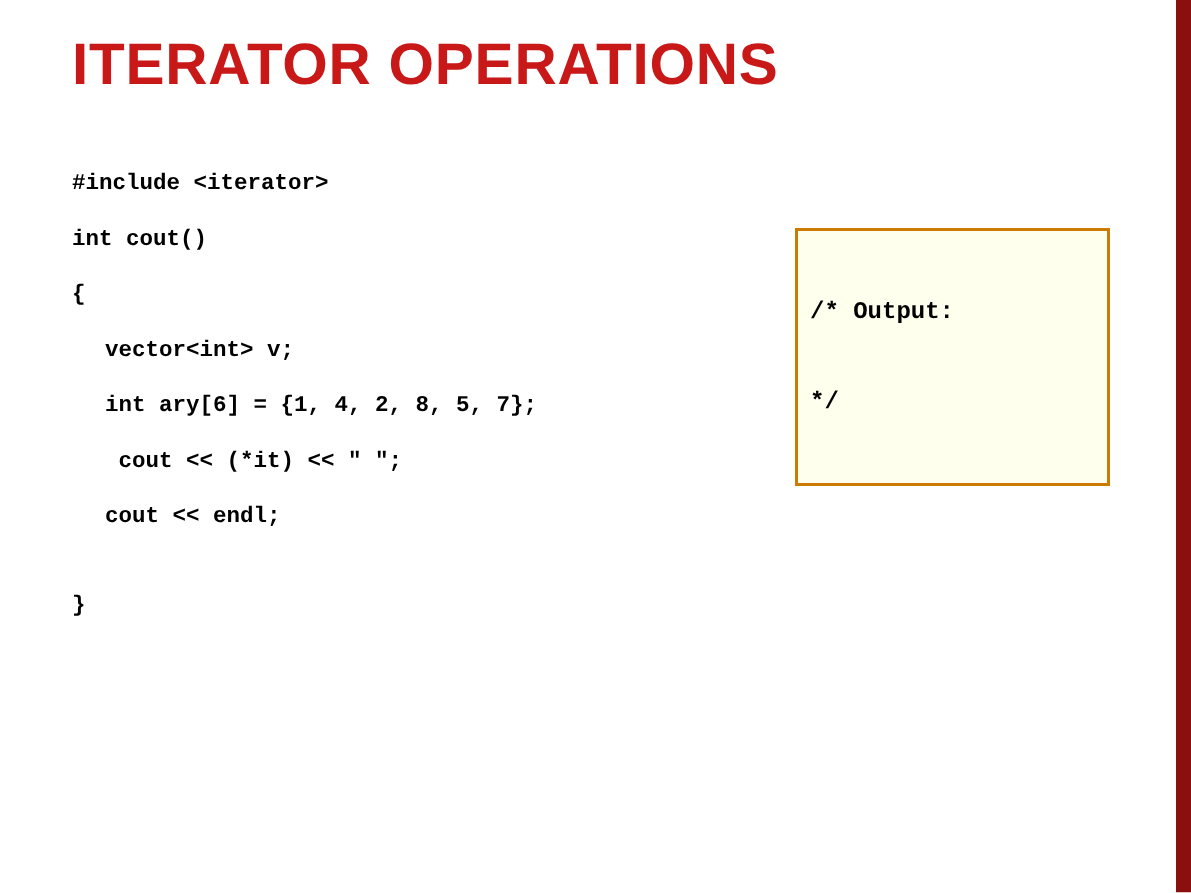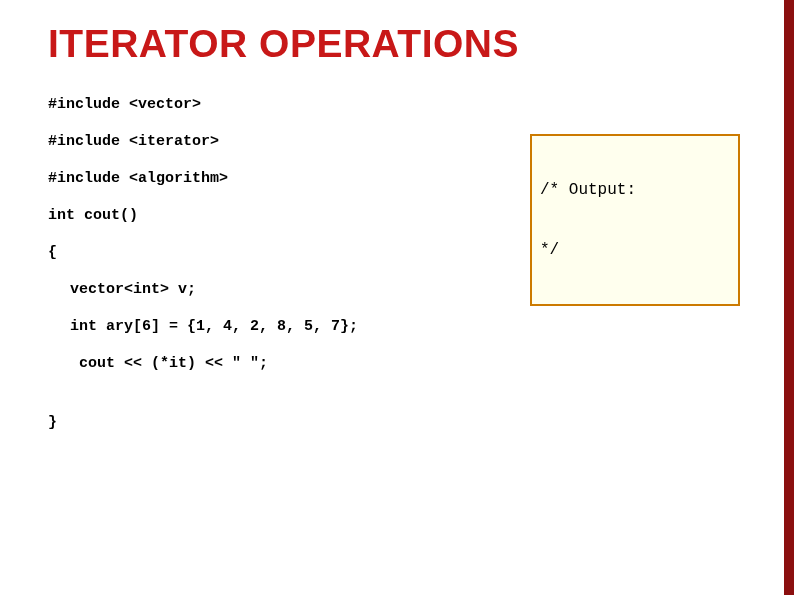--- a/index.html
+++ b/index.html
@@ -20,21 +20,21 @@
   }
   .content {
     padding: 22px 48px 0 48px;
   }
   .title {
     font-family: Arial, Helvetica, sans-serif;
     font-weight: 900;
     font-size: 39px;
     color: #c81818;
     letter-spacing: 0.5px;
-    margin-bottom: 30px;
+    margin-bottom: 48px;
   }
   .code-area {
     position: relative;
   }
   .code-line {
     font-family: "Courier New", Courier, monospace;
     font-weight: bold;
     font-size: 15px;
     color: #000;
     line-height: 1.2;
@@ -49,41 +49,41 @@
     top: 38px;
     width: 210px;
     background: #ffffee;
     border: 2px solid #cc7a00;
     padding: 4px 8px;
     font-family: "Courier New", Courier, monospace;
     font-size: 16px;
     color: #000;
     line-height: 1.25;
     white-space: pre;
+    font-weight: bold;
   }
 </style>
 </head>
 <body>
 
 <div class="right-bar"></div>
 
 <div class="content">
   <h1 class="title">ITERATOR OPERATIONS</h1>
 
   <div class="code-area">
 
     <div class="output-box">
       <div>/* Output:</div>
       <div>*/</div>
     </div>
 
-    <div class="code-line">#include &lt;vector&gt;</div>
     <div class="code-line">#include &lt;iterator&gt;</div>
-    <div class="code-line">#include &lt;algorithm&gt;</div>
     <div class="code-line">int cout()</div>
     <div class="code-line">{</div>
     <div class="code-line indent1">vector&lt;int&gt; v;</div>
     <div class="code-line indent1">int ary[6] = {1, 4, 2, 8, 5, 7};</div>
     <div class="code-line indent1"> cout &lt;&lt; (*it) &lt;&lt; " ";</div>
+    <div class="code-line indent1">cout &lt;&lt; endl;</div>
     <div style="height:22px"></div>
     <div class="code-line">}</div>
   </div>
 </div>
 
 </body></html>

